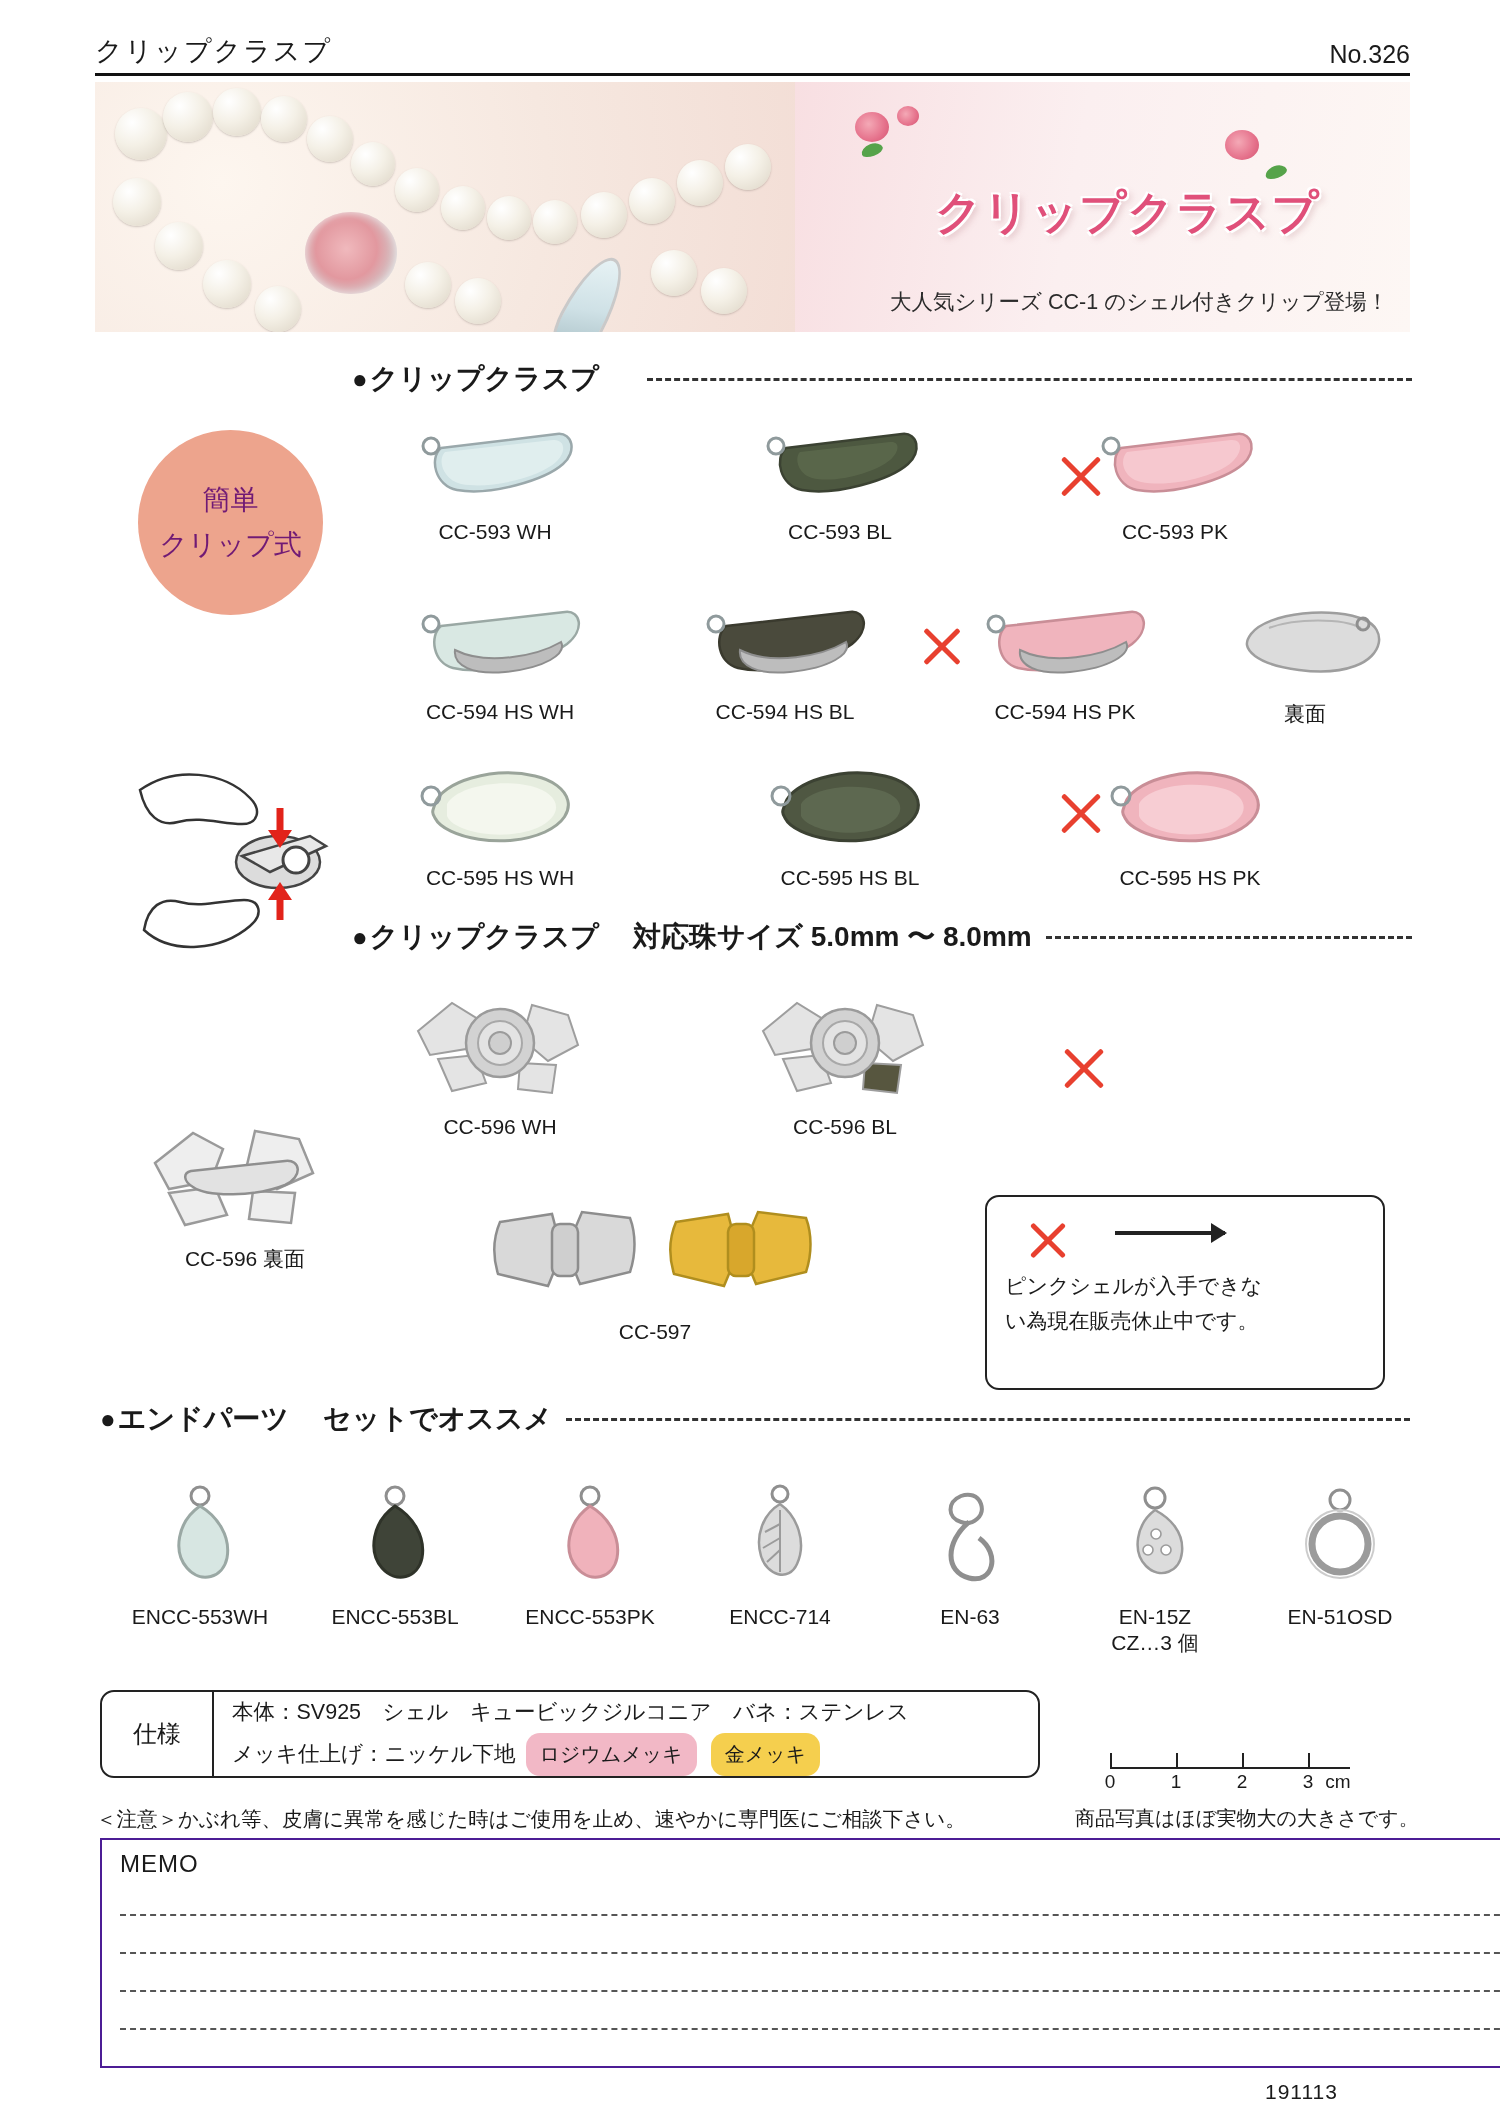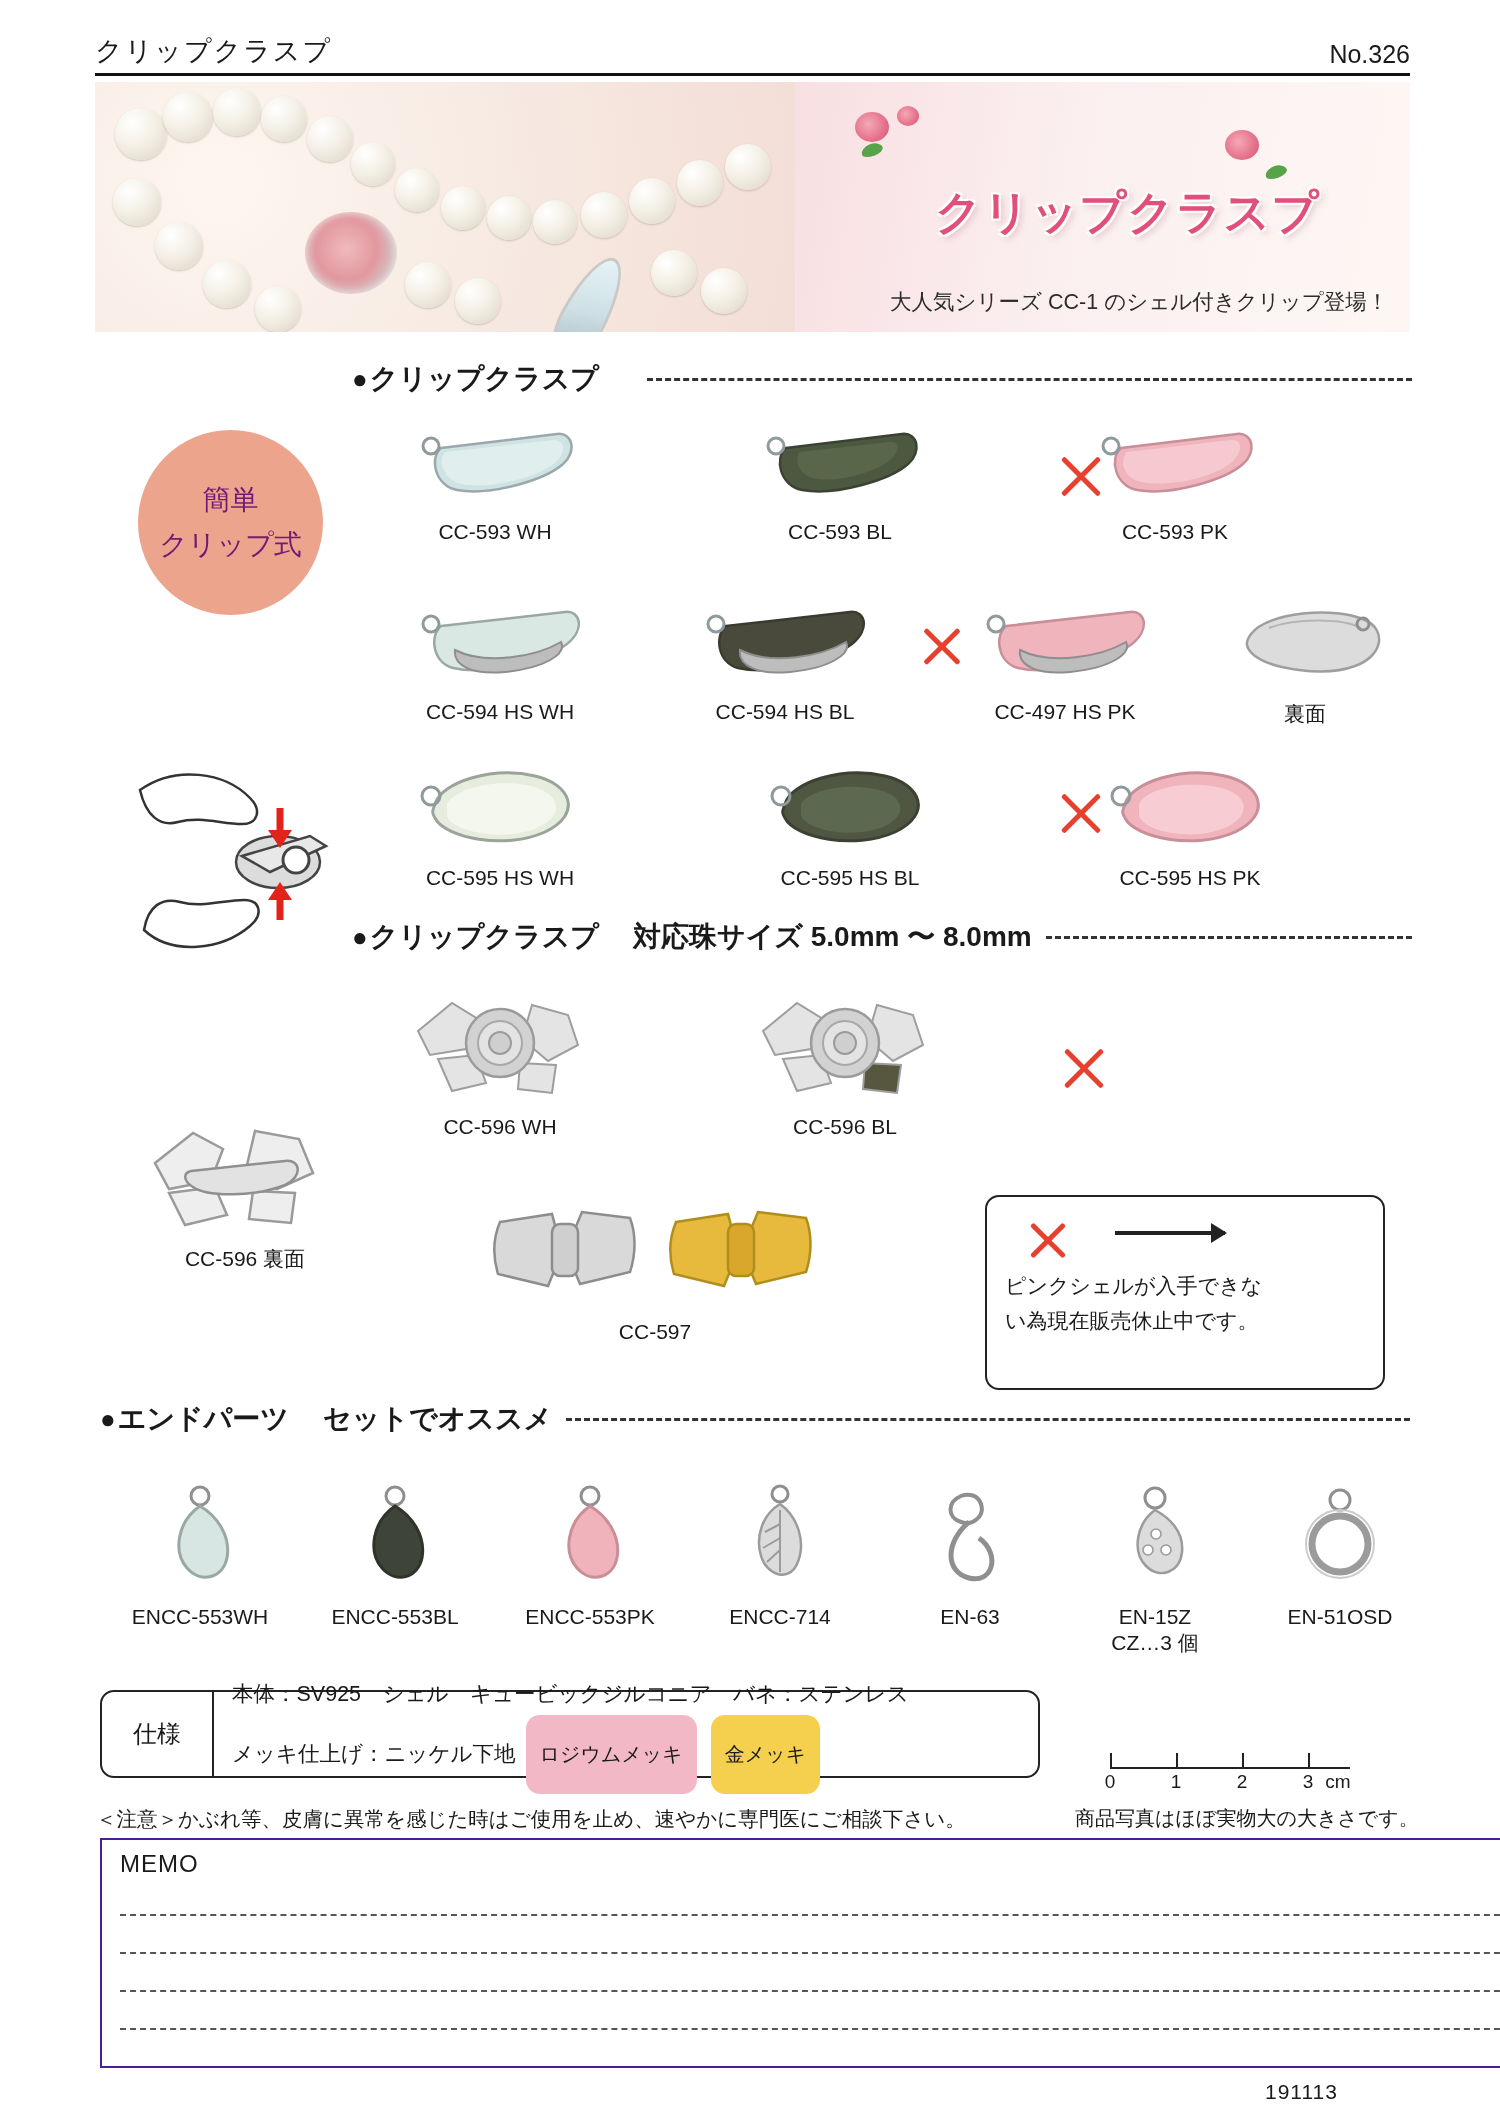--- a/index.html
+++ b/index.html
@@ -162,21 +162,21 @@
     position: absolute; left: 100px; top: 1690px; width: 940px; height: 88px;
     border: 2px solid #222; border-radius: 14px; box-sizing: border-box;
     display: flex; align-items: center;
   }
   .spec-label {
     width: 110px; text-align: center; font-size: 24px; font-weight: 500;
     border-right: 2px solid #222; height: 100%; display: flex; align-items: center; justify-content: center;
   }
   .spec-body { padding-left: 18px; font-size: 21.5px; line-height: 1.95; }
   .pill {
-    display: inline-block; padding: 20px 14px; border-radius: 14px; margin: 0 4px;
+    display: inline-block; padding: 2px 14px; border-radius: 14px; margin: 0 4px;
     font-size: 20px;
   }
   .pill.rhodium { background: #f2b8c6; }
   .pill.gold { background: #f5cf4e; }
 
   
   .ruler { position: absolute; left: 1110px; top: 1745px; width: 240px; }
   .ruler-line { position: relative; height: 22px; border-bottom: 2px solid #222; }
   .ruler-line i {
     position: absolute; bottom: 0; width: 2px; height: 14px; background: #222;
@@ -338,21 +338,21 @@
   </div>
 
   <div class="item" style="left:960px; top:598px; width:210px;">
     <div class="shell-img">
       <svg width="210" height="92" viewBox="0 0 210 92">
         <path d="M46,28 L170,14 C186,12 190,32 172,46 C150,62 92,78 58,70 C38,65 34,38 46,28 Z" fill="#f0b4bd" stroke="#c98e97" stroke-width="2.5"></path>
         <path d="M60,52 C92,68 142,58 166,44 C172,56 150,70 110,74 C78,77 58,68 60,52 Z" fill="#bdbdbd" stroke="#8e8e8e" stroke-width="2"></path>
         <circle cx="36" cy="26" r="8" fill="none" stroke="#8f9a9c" stroke-width="3"></circle>
       </svg>
     </div>
-    <div class="item-label">CC-497 HS PK</div>
+    <div class="item-label">CC-594 HS PK</div>
   </div>
   <div class="cross" style="left:918px; top:620px; width:48px; height:48px;"></div>
 
   <div class="item" style="left:1215px; top:598px; width:180px;">
     <div class="shell-img">
       <svg width="180" height="92" viewBox="0 0 180 92">
         <path d="M36,36 C52,14 120,8 150,22 C172,32 168,58 140,68 C108,80 56,70 40,58 C30,50 30,44 36,36 Z" fill="#dcdcdc" stroke="#9e9e9e" stroke-width="2.5"></path>
         <path d="M54,30 C80,20 128,20 146,30" fill="none" stroke="#b5b5b5" stroke-width="2"></path>
         <circle cx="148" cy="26" r="6" fill="none" stroke="#8f8f8f" stroke-width="3"></circle>
       </svg>

